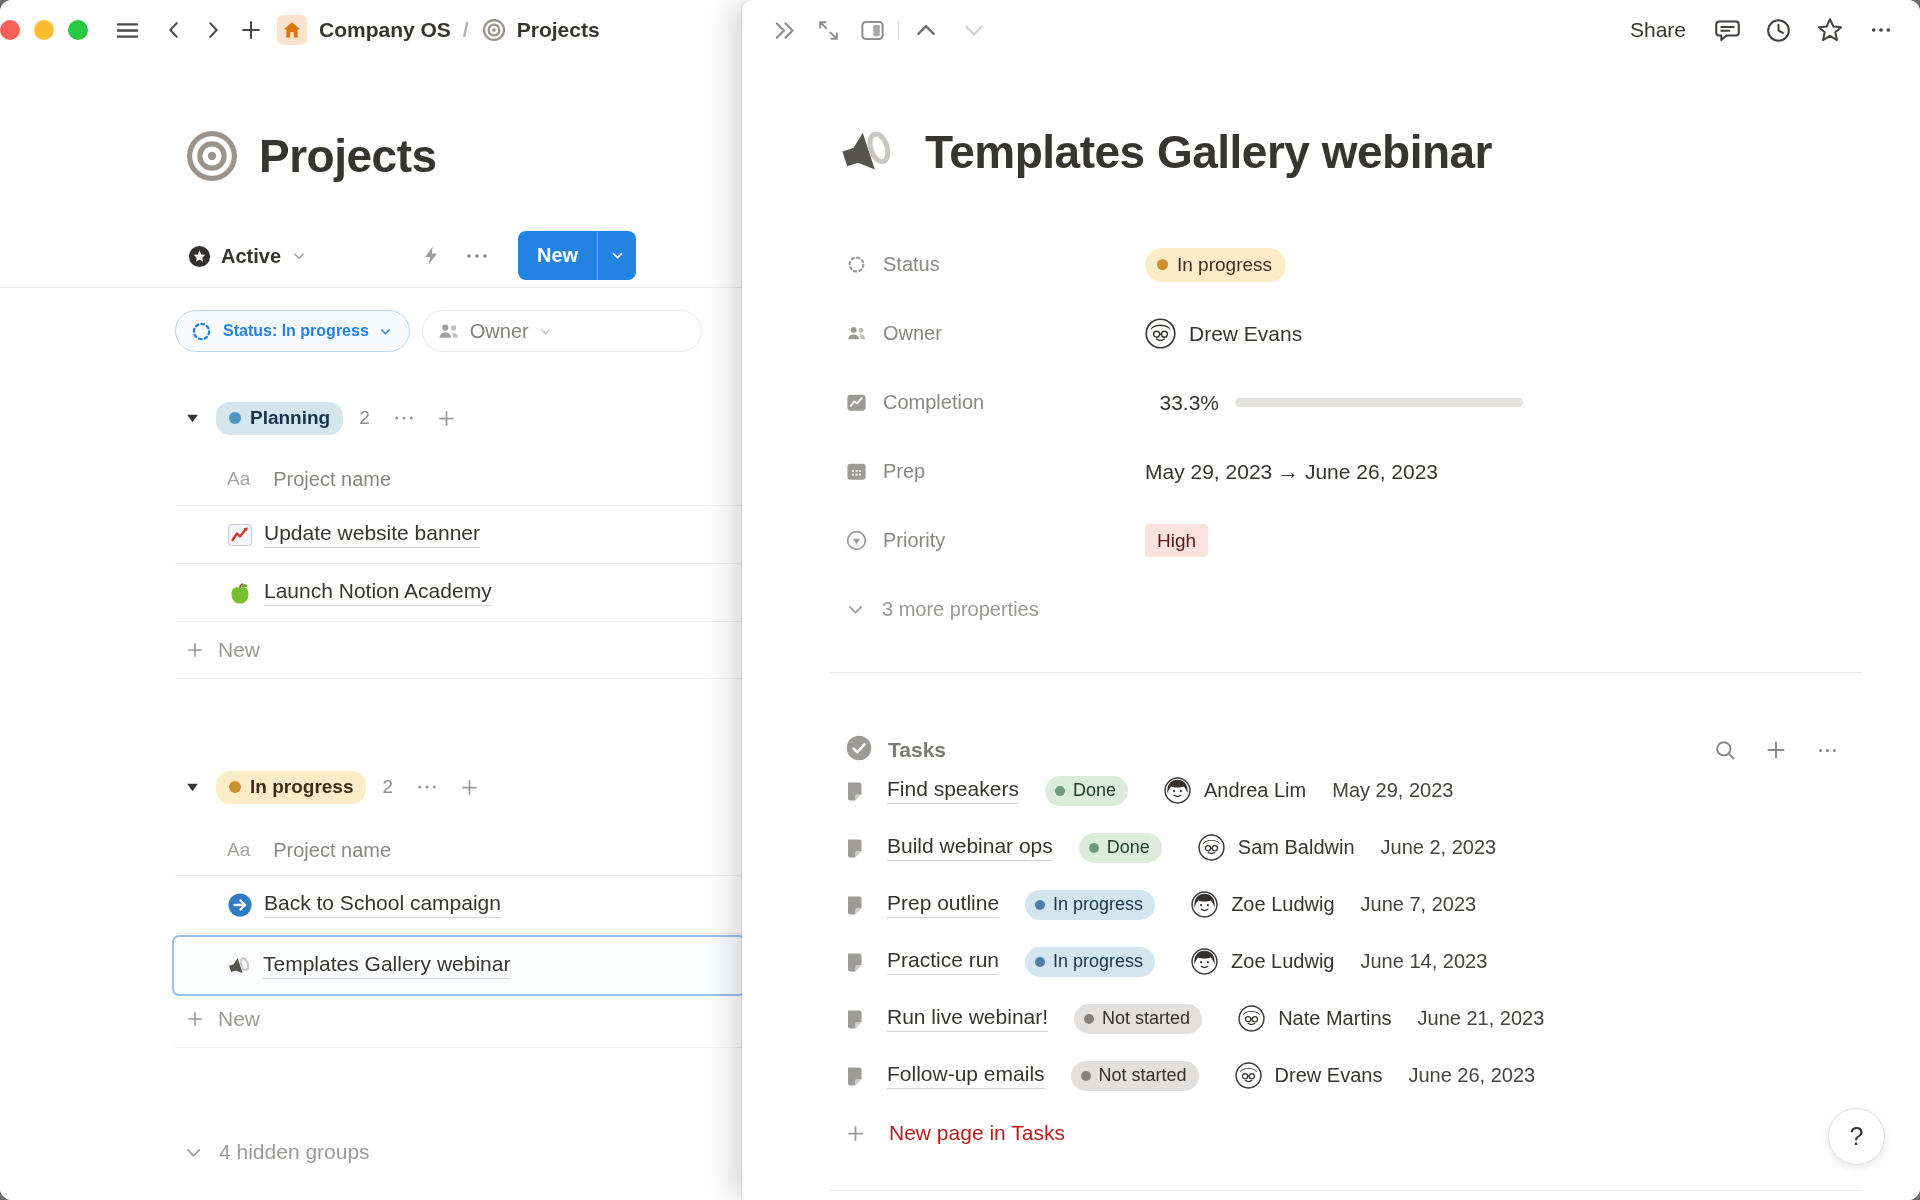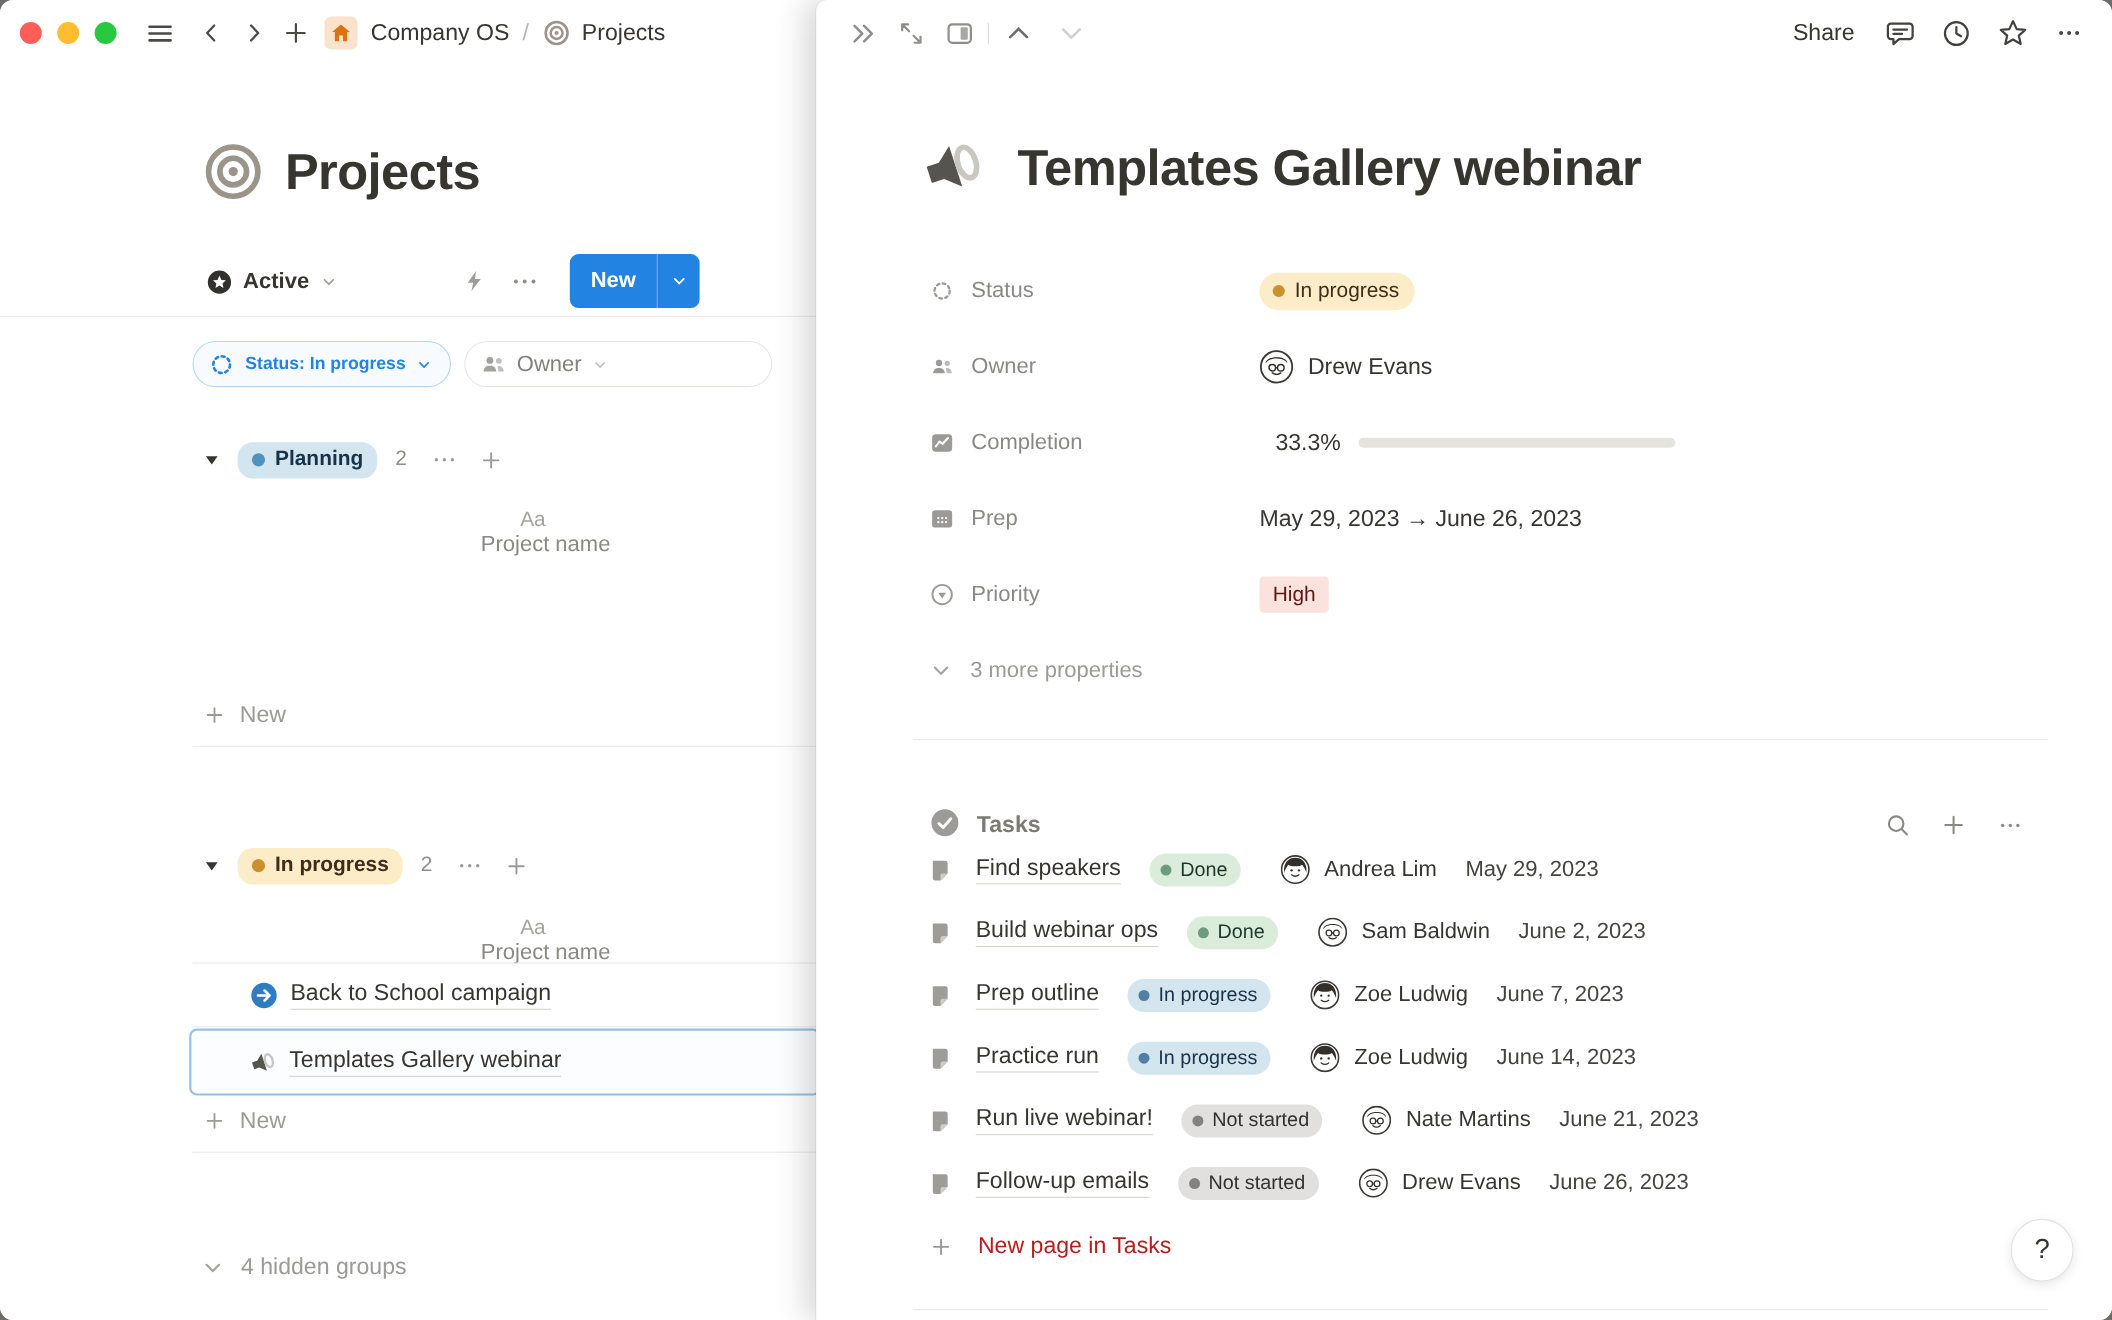--- a/index.html
+++ b/index.html
@@ -1,21 +1,21 @@
 <!DOCTYPE html>
 <html><head>
 <meta charset="utf-8">
 <style>
   html,body{margin:0;padding:0;}
   body{width:1920px;height:1200px;background:#6f6d69;font-family:"Liberation Sans","DejaVu Sans",sans-serif;color:#37352f;overflow:hidden;}
   .window{position:absolute;inset:0;border-radius:12px;overflow:hidden;background:#fff;}
   svg{display:block;}
   
   .left{position:absolute;left:0;top:0;width:742px;height:1200px;background:#fff;overflow:hidden;}
-  .topbar-left{height:60px;display:flex;align-items:center;padding-left:18px;}
+  .topbar-left{height:60px;display:flex;align-items:center;font-weight:bold;}
   .lights{display:flex;gap:14px;margin-right:14px;}
   .light{width:20px;height:20px;border-radius:50%;}
   .l-red{background:#ff5f57;} .l-yellow{background:#febc2e;} .l-green{background:#28c840;}
   .tico{display:flex;align-items:center;justify-content:center;cursor:default;}
   .crumb{display:flex;align-items:center;gap:10px;font-size:21px;margin-left:12px;}
   .crumb-sep{color:#b6b4b0;margin:0 2px;}
   .home-btn{width:30px;height:30px;border-radius:6px;background:#fbe2cc;display:flex;align-items:center;justify-content:center;}
   .left-toolbar-divider{position:absolute;top:287px;left:0;width:742px;height:1px;background:#eceae8;}
   .db{position:absolute;left:175px;top:110px;width:567px;height:1090px;}
   .db-title{position:absolute;top:18px;left:9px;display:flex;align-items:center;gap:19px;}
@@ -37,21 +37,21 @@
   .ghead{position:absolute;left:0;right:0;height:32px;display:flex;align-items:center;}
   .ghead .tri{margin:0 16px 0 10px;}
   .tag{height:33px;border-radius:14px;display:flex;align-items:center;gap:9px;padding:0 13px;}
   .tag .tdot{width:12px;height:12px;border-radius:50%;}
   .tag .tlbl{font-size:19px;font-weight:600;}
   .t-blue{background:#d3e5ef;} .t-blue .tdot{background:#4f93c0;} .t-blue .tlbl{color:#17334a;}
   .t-orange{background:#fdecc8;} .t-orange .tdot{background:#cb912f;} .t-orange .tlbl{color:#402c1b;}
   .gcount{font-size:19px;color:#8f8e8a;margin-left:16px;}
   .ghead .dots{margin-left:22px;color:#9b9a97;}
   .ghead .gplus{margin-left:20px;color:#9b9a97;}
-  .colhead{position:absolute;left:0;right:0;height:34px;display:flex;align-items:center;padding-left:52px;box-sizing:border-box;flex-direction:column;}
+  .colhead{position:absolute;left:0;right:0;height:34px;display:flex;align-items:center;padding-left:52px;box-sizing:border-box;}
   .colhead .aa{font-size:19px;color:#a6a49f;}
   .colhead .cn{font-size:20px;color:#8a8884;margin-left:23px;}
   .grows{position:absolute;left:0;right:0;border-top:1px solid #edecea;}
   .project-row{height:58px;display:flex;align-items:center;padding-left:52px;gap:11px;border-bottom:1px solid #edecea;box-sizing:border-box;}
   .project-row .pname{font-size:21px;color:#37352f;border-bottom:1px solid #d6d4d0;padding-bottom:2px;white-space:nowrap;}
   .project-row.selected{border:2px solid #96c0ea;border-radius:7px;background:#fcfdfe;margin:1px -4px 0 -3px;height:61px;}
   .row-new{height:57px;display:flex;align-items:center;padding-left:10px;gap:13px;color:#9b9a97;font-size:21px;border-bottom:1px solid #edecea;box-sizing:border-box;}
   .db-hidden{position:absolute;top:1030px;left:8px;display:flex;align-items:center;gap:15px;color:#9b9a97;font-size:21px;}
   
   .peek{position:absolute;left:742px;top:0;width:1178px;height:1200px;background:#fff;border-radius:10px 0 0 0;box-shadow:-10px 0 28px rgba(0,0,0,.16),-1px 0 0 rgba(0,0,0,.05);}
@@ -244,20 +244,42 @@
         <span class="gplus">
           <svg width="21" height="21" viewBox="0 0 24 24">
               <path d="M12 4.5v15M4.5 12h15" stroke="currentColor" stroke-width="2" stroke-linecap="round"></path>
             </svg>
         </span>
       </div>
       <div class="colhead" style="top:352px;">
         <span class="aa">Aa</span>
         <span class="cn">Project name</span>
       </div>
+      <div class="grows" style="top:395px;" id="group-rows-0">
+          <div class="project-row">
+            <span>
+              <svg width="26" height="26" viewBox="0 0 26 26">
+                <rect x="1.5" y="2.5" width="23" height="21" rx="3" fill="#f3f6f9" stroke="#c3cbd2"></rect>
+                <path d="M5.5 18 10 11.5l3 3L19 7" stroke="#d03b2e" stroke-width="2.4" fill="none" stroke-linecap="round" stroke-linejoin="round"></path>
+                <path d="M21 5.5 16.6 6.3l3.1 3Z" fill="#d03b2e"></path>
+              </svg>
+            </span>
+            <span class="pname">Update website banner</span>
+          </div>
+          <div class="project-row">
+            <span>
+              <svg width="26" height="26" viewBox="0 0 26 26">
+                <path d="M13 8C13 5.5 14 4.5 15.5 4" stroke="#8a5a2a" stroke-width="1.7" fill="none" stroke-linecap="round"></path>
+                <path d="M14 6.5C16 3.5 19.5 4 20.5 5.5 18.5 8 15.5 8 14 6.5Z" fill="#5aa521"></path>
+                <path d="M13 8.5C10 6 4.5 7.5 4.5 14c0 5.5 4 9.5 6.5 9.5 1 0 1.3-.5 2-.5s1 .5 2 .5c2.5 0 6.5-4 6.5-9.5 0-6.5-5.5-8-8.5-5.5Z" fill="#77bd2d"></path>
+              </svg>
+            </span>
+            <span class="pname">Launch Notion Academy</span>
+          </div>
+        </div>
       <div class="row-new" style="position:absolute;left:0;right:0;top:512px;">
         <svg width="20" height="20" viewBox="0 0 24 24">
             <path d="M12 4.5v15M4.5 12h15" stroke="#9b9a97" stroke-width="2" stroke-linecap="round"></path>
           </svg>
         <span>New</span>
       </div>
 
       <div class="ghead" style="top:661px;">
         <span class="tri">
           <svg width="15" height="15" viewBox="0 0 24 24">

